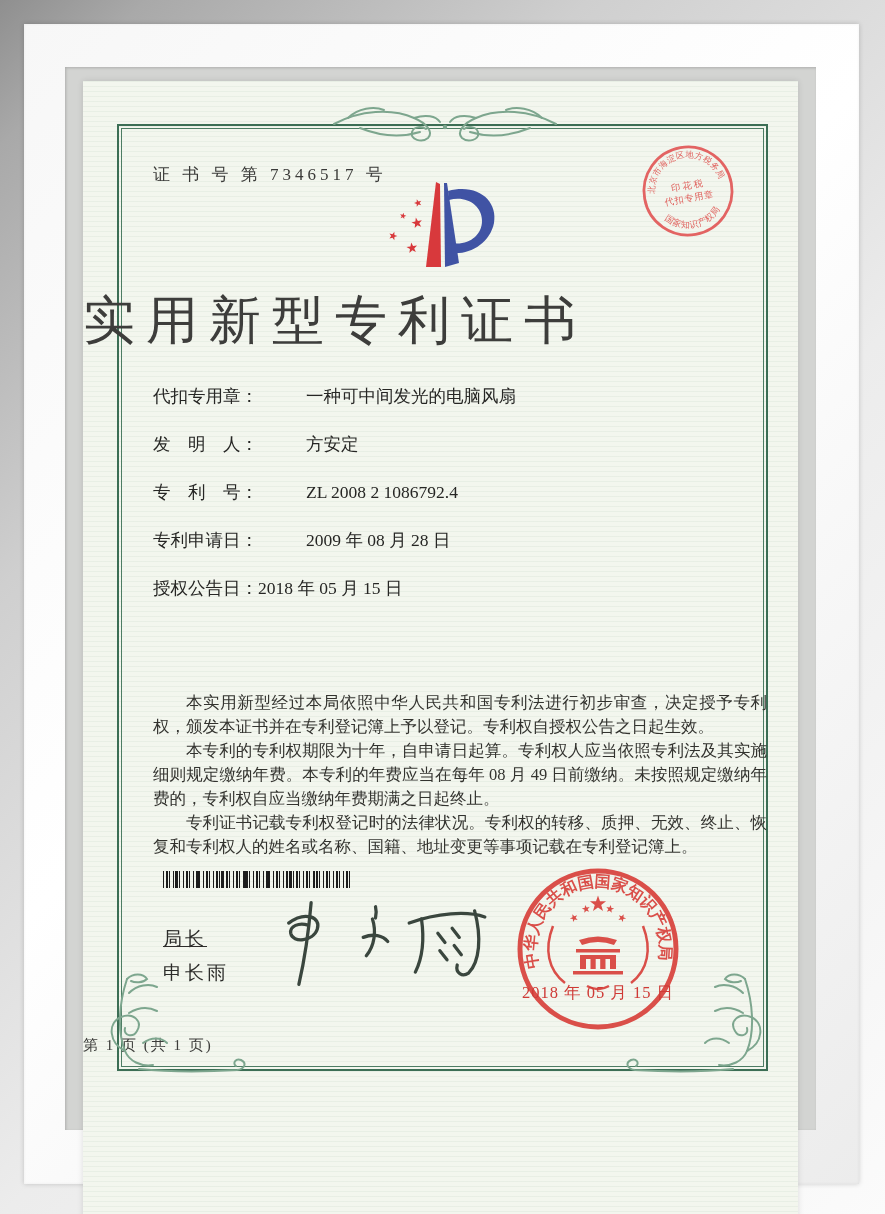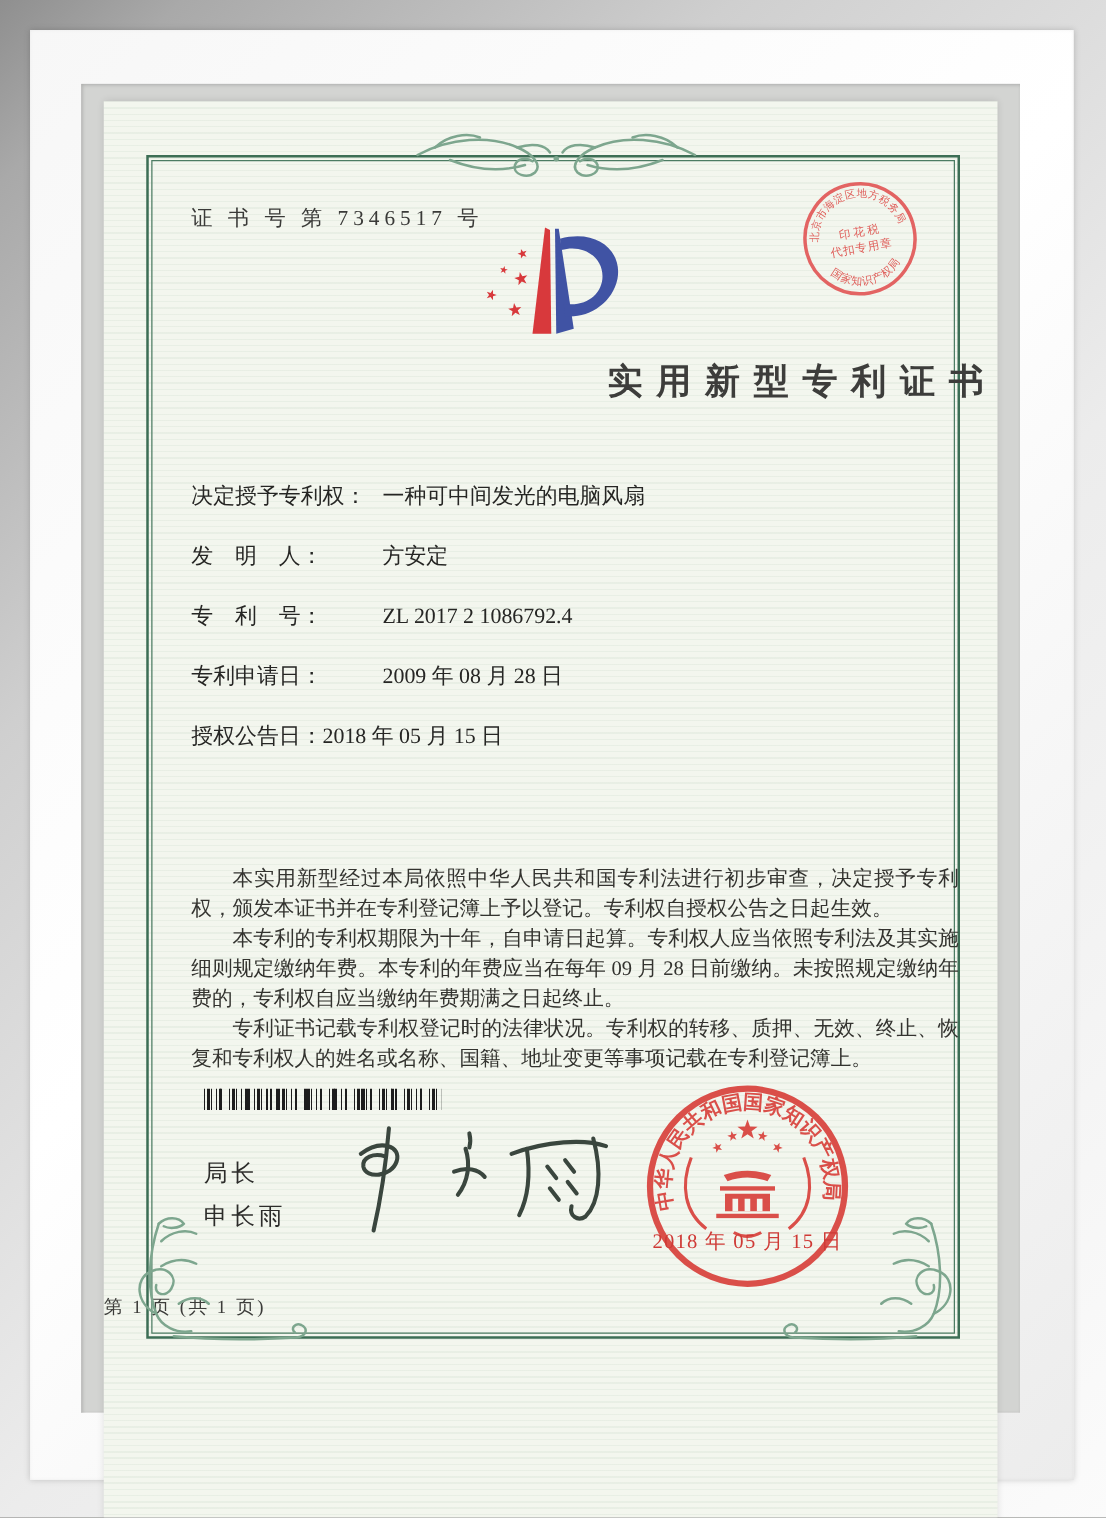--- a/index.html
+++ b/index.html
@@ -29,37 +29,37 @@
   .green-border{
     position:absolute;left:34px;top:43px;width:651px;height:947px;
     border:2px solid #3c6e55;box-sizing:border-box;
   }
   .green-border::after{
     content:"";position:absolute;inset:2px;border:1px solid #4c7c63;
   }
   .cert-no{position:absolute;left:70px;top:82px;font-size:17px;letter-spacing:4px;color:#3a3a38;}
   .tax-stamp{position:absolute;left:553px;top:58px;width:104px;height:104px;opacity:.88;}
   .logo{position:absolute;left:287px;top:98px;width:140px;height:95px;}
-  .title{position:absolute;left:0;right:0;top:205px;text-align:right;
-    font-size:28px;font-weight:700;letter-spacing:11px;color:#3d3d3b;}
+  .title{position:absolute;left:0;right:0;top:205px;text-align:left;
+    font-size:52px;font-weight:400;letter-spacing:11px;color:#3d3d3b;}
   .fields{position:absolute;left:70px;top:303px;width:616px;display:flex;flex-direction:column;gap:23px;
     font-size:17.5px;line-height:25px;color:#262624;}
   .frow{display:flex;}
   .flabel{flex:0 0 153px;}
   .grant{display:flex;}
   .grant .rgt{margin-left:auto;display:flex;}
   .paras{position:absolute;left:70px;top:610px;width:614px;font-size:16.5px;line-height:24px;
     text-align:justify;color:#33332f;}
   .paras p{margin:0;text-indent:2em;}
   .barcode{position:absolute;left:80px;top:790px;width:190px;height:17px;
     background:
       repeating-linear-gradient(90deg,#1d1d1d 0 1px,transparent 1px 3px,#1d1d1d 3px 5px,transparent 5px 6px,#1d1d1d 6px 6.6px,transparent 6.6px 10px),
       repeating-linear-gradient(90deg,transparent 0 12px,#1d1d1d 12px 14px,transparent 14px 23px);
   }
-  .signer-title{position:absolute;left:80px;top:845px;font-size:19px;letter-spacing:3px;color:#2c2c2a;font-family:"Liberation Sans","DejaVu Sans",sans-serif;}
+  .signer-title{position:absolute;left:80px;top:845px;font-size:19px;letter-spacing:3px;color:#2c2c2a;font-family:"Liberation Sans","DejaVu Sans",sans-serif;text-decoration:underline;}
   .signer-name{position:absolute;left:80px;top:879px;font-size:19px;letter-spacing:3px;color:#2c2c2a;font-family:"Liberation Sans","DejaVu Sans",sans-serif;}
   .signature{position:absolute;left:175px;top:812px;width:235px;height:100px;}
   .office-seal{position:absolute;left:430px;top:783px;width:170px;height:170px;opacity:.92;}
   .seal-date{position:absolute;left:405px;top:901px;width:220px;text-align:center;
     color:#cf3a36;font-size:16.5px;letter-spacing:1px;}
   .page-footer{position:absolute;left:0;right:0;top:955px;text-align:left;font-size:15px;
     letter-spacing:2px;color:#3c3c3a;}
   .orn-top{position:absolute;left:247px;top:20px;width:230px;height:48px;z-index:2;}
   .orn-bl{position:absolute;left:16px;top:892px;width:150px;height:105px;z-index:2;}
   .orn-br{position:absolute;left:540px;top:892px;width:150px;height:105px;z-index:2;transform:scaleX(-1);}
@@ -145,44 +145,44 @@
       <use href="#starP" fill="#d8393c" transform="translate(33,37) scale(0.33) rotate(12)"></use>
       <use href="#starP" fill="#d8393c" transform="translate(47,44) scale(0.56) rotate(-12)"></use>
       <use href="#starP" fill="#d8393c" transform="translate(23,57) scale(0.44) rotate(18)"></use>
       <use href="#starP" fill="#d8393c" transform="translate(42,69) scale(0.56) rotate(-8)"></use>
     </svg>
 
     <div class="title">实用新型专利证书</div>
 
     <div class="fields">
       <div class="frow">
-        <span class="flabel">决定授予专利权：</span>
+        <span class="flabel">代扣专用章：</span>
         <span class="fvalue">一种可中间发光的电脑风扇</span>
       </div>
       <div class="frow">
         <span class="flabel">发　明　人：</span>
         <span class="fvalue">方安定</span>
       </div>
       <div class="frow">
         <span class="flabel">专　利　号：</span>
-        <span class="fvalue">ZL 2017 2 1086792.4</span>
+        <span class="fvalue">ZL 2008 2 1086792.4</span>
       </div>
       <div class="frow">
         <span class="flabel">专利申请日：</span>
         <span class="fvalue">2009 年 08 月 28 日</span>
       </div>
       <div class="grant">
         <span>授权公告日：</span>
         <span>2018 年 05 月 15 日</span>
       </div>
     </div>
 
     <div class="paras">
       <p>本实用新型经过本局依照中华人民共和国专利法进行初步审查，决定授予专利权，颁发本证书并在专利登记簿上予以登记。专利权自授权公告之日起生效。</p>
-      <p>本专利的专利权期限为十年，自申请日起算。专利权人应当依照专利法及其实施细则规定缴纳年费。本专利的年费应当在每年 09 月 28 日前缴纳。未按照规定缴纳年费的，专利权自应当缴纳年费期满之日起终止。</p>
+      <p>本专利的专利权期限为十年，自申请日起算。专利权人应当依照专利法及其实施细则规定缴纳年费。本专利的年费应当在每年 08 月 49 日前缴纳。未按照规定缴纳年费的，专利权自应当缴纳年费期满之日起终止。</p>
       <p>专利证书记载专利权登记时的法律状况。专利权的转移、质押、无效、终止、恢复和专利权人的姓名或名称、国籍、地址变更等事项记载在专利登记簿上。</p>
     </div>
 
     <div class="barcode"></div>
 
     <div class="signer-title">局长</div>
     <div class="signer-name">申长雨</div>
 
     <svg class="signature" viewBox="0 0 230 95">
       <g fill="none" stroke="#3a463e" stroke-width="3.2" stroke-linecap="round">

